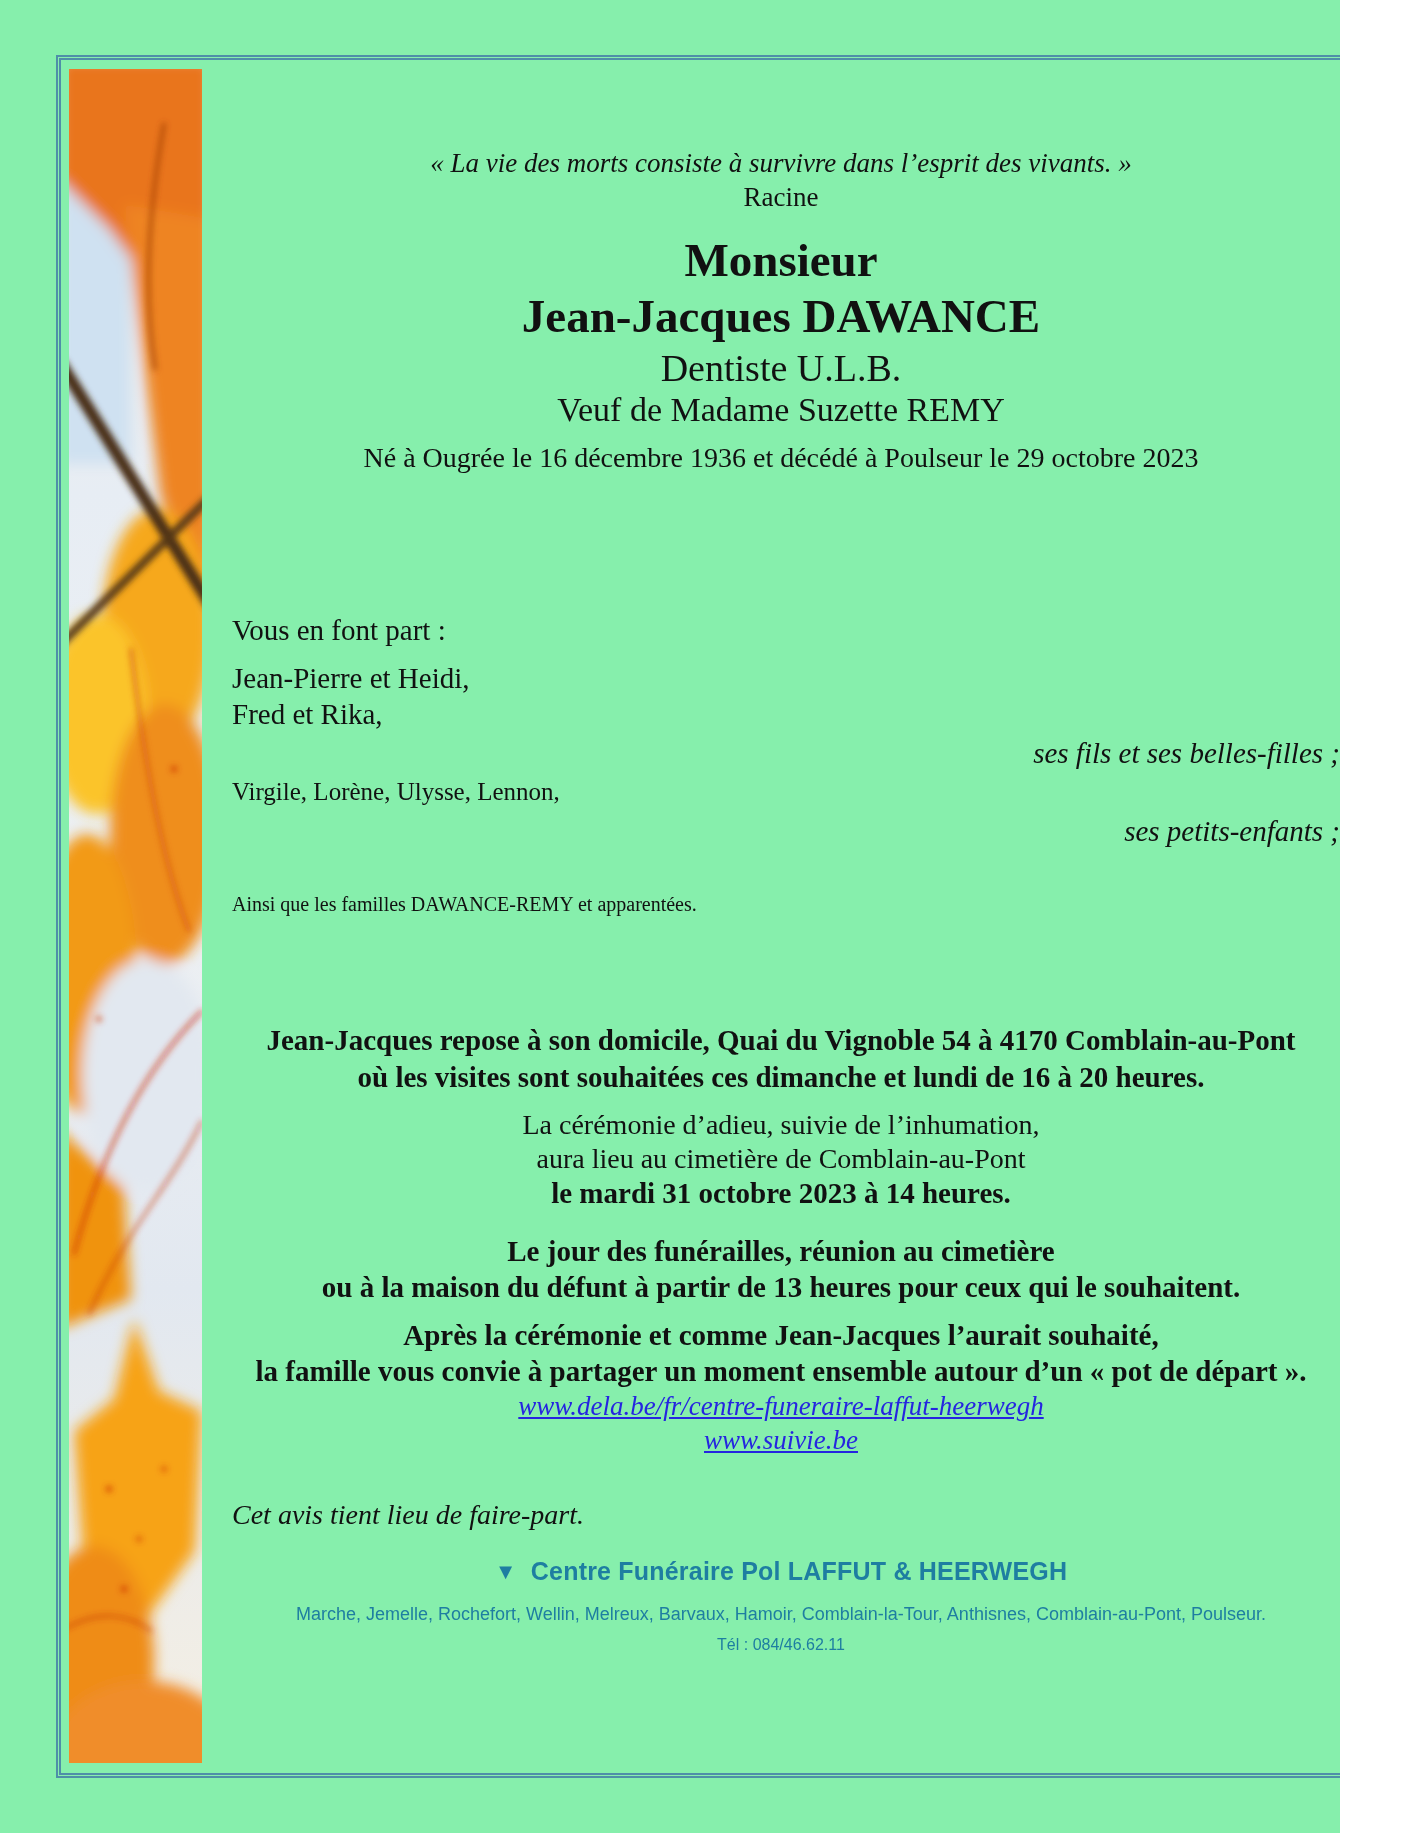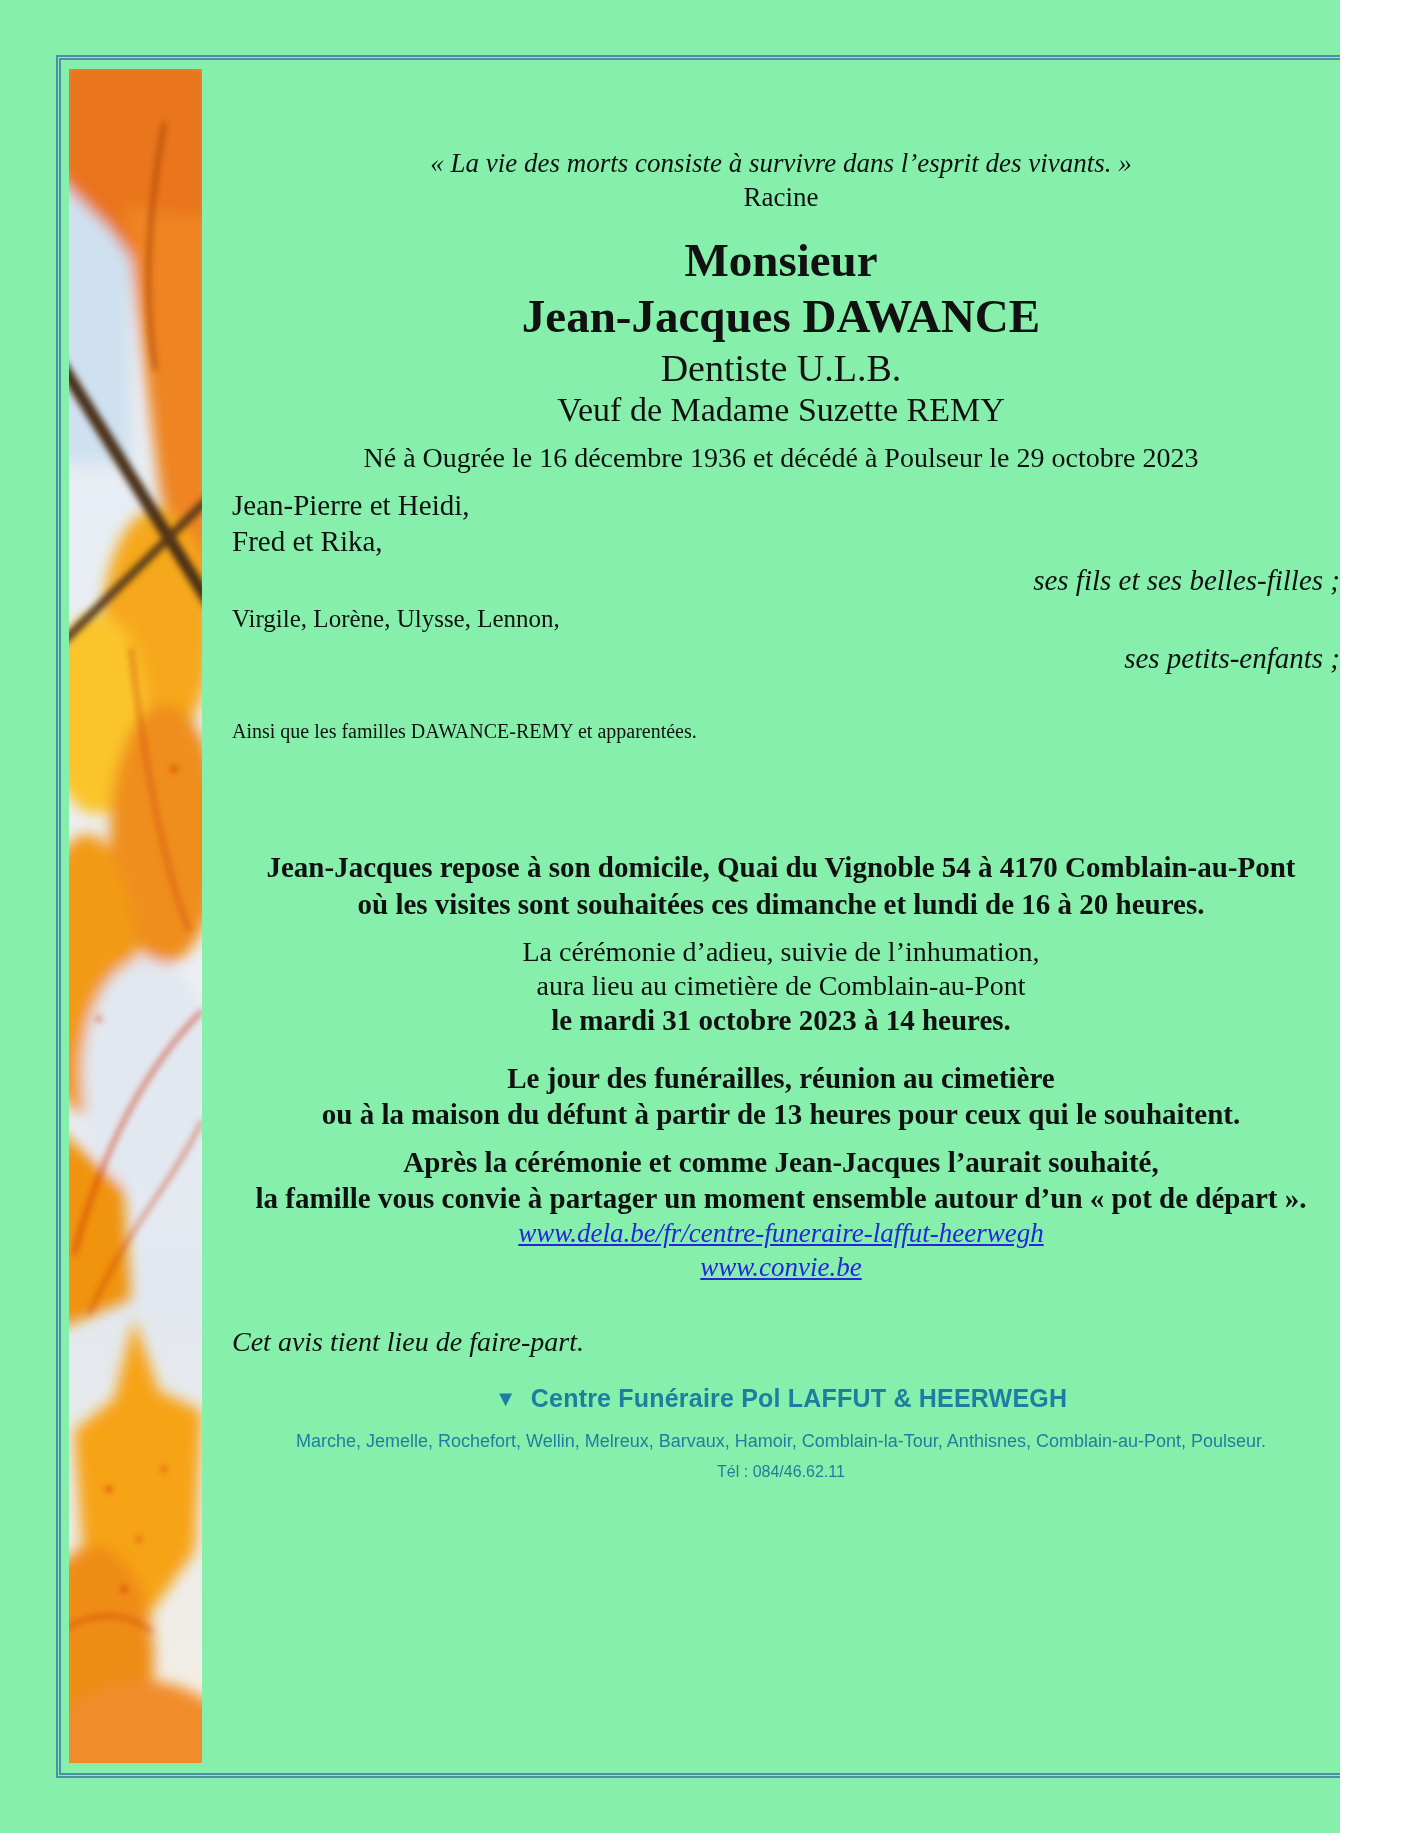--- a/index.html
+++ b/index.html
@@ -131,20 +131,21 @@
     <p class="line quote">« La vie des morts consiste à survivre dans l’esprit des vivants. »</p>
     <p class="line quote-author">Racine</p>
 
     <p class="line salutation">Monsieur</p>
     <p class="line deceased">Jean-Jacques DAWANCE</p>
     <p class="line profession">Dentiste U.L.B.</p>
     <p class="line spouse">Veuf de Madame Suzette REMY</p>
 
     <p class="line birthdeath">Né à Ougrée le 16 décembre 1936 et décédé à Poulseur le 29 octobre 2023</p>
 
+    <p class="line intro left">Vous en font part :</p>
 
     <p class="line fam first left">Jean-Pierre et Heidi,</p>
     <p class="line fam left">Fred et Rika,</p>
     <p class="line fam-label right">ses fils et ses belles-filles ;</p>
     <p class="line fam-line2 left">Virgile, Lorène, Ulysse, Lennon,</p>
     <p class="line fam-label right">ses petits-enfants ;</p>
 
     <p class="line families left">Ainsi que les familles DAWANCE-REMY et apparentées.</p>
 
     <p class="line visit1">Jean-Jacques repose à son domicile, Quai du Vignoble 54 à 4170 Comblain-au-Pont</p>
@@ -154,21 +155,21 @@
     <p class="line cer2">aura lieu au cimetière de Comblain-au-Pont</p>
     <p class="line cer3">le mardi 31 octobre 2023 à 14 heures.</p>
 
     <p class="line gath1">Le jour des funérailles, réunion au cimetière</p>
     <p class="line gath2">ou à la maison du défunt à partir de 13 heures pour ceux qui le souhaitent.</p>
 
     <p class="line rec1">Après la cérémonie et comme Jean-Jacques l’aurait souhaité,</p>
     <p class="line rec2">la famille vous convie à partager un moment ensemble autour d’un « pot de départ ».</p>
 
     <a class="cond-link" href="#">www.dela.be/fr/centre-funeraire-laffut-heerwegh</a>
-    <a class="cond-link" href="#">www.convie.be</a>
+    <a class="cond-link" href="#">www.suivie.be</a>
 
     <p class="line notice left">Cet avis tient lieu de faire-part.</p>
 
     <p class="line fh fh-company"><span class="fh-marker">▼</span><span>Centre Funéraire Pol LAFFUT &amp; HEERWEGH</span></p>
     <p class="line fh fh-locations">Marche, Jemelle, Rochefort, Wellin, Melreux, Barvaux, Hamoir, Comblain-la-Tour, Anthisnes, Comblain-au-Pont, Poulseur.</p>
     <p class="line fh fh-phone">Tél : 084/46.62.11</p>
 
   </div>
 </div>
 

